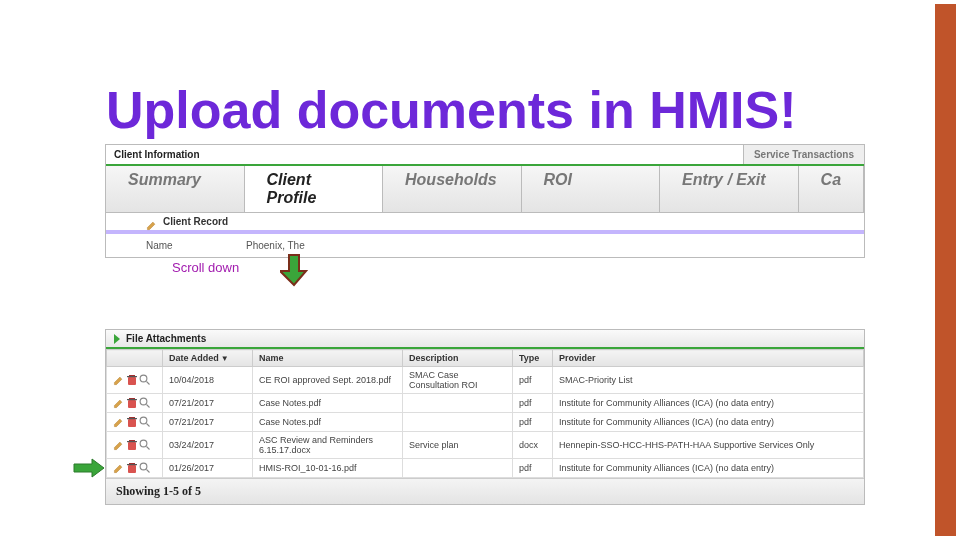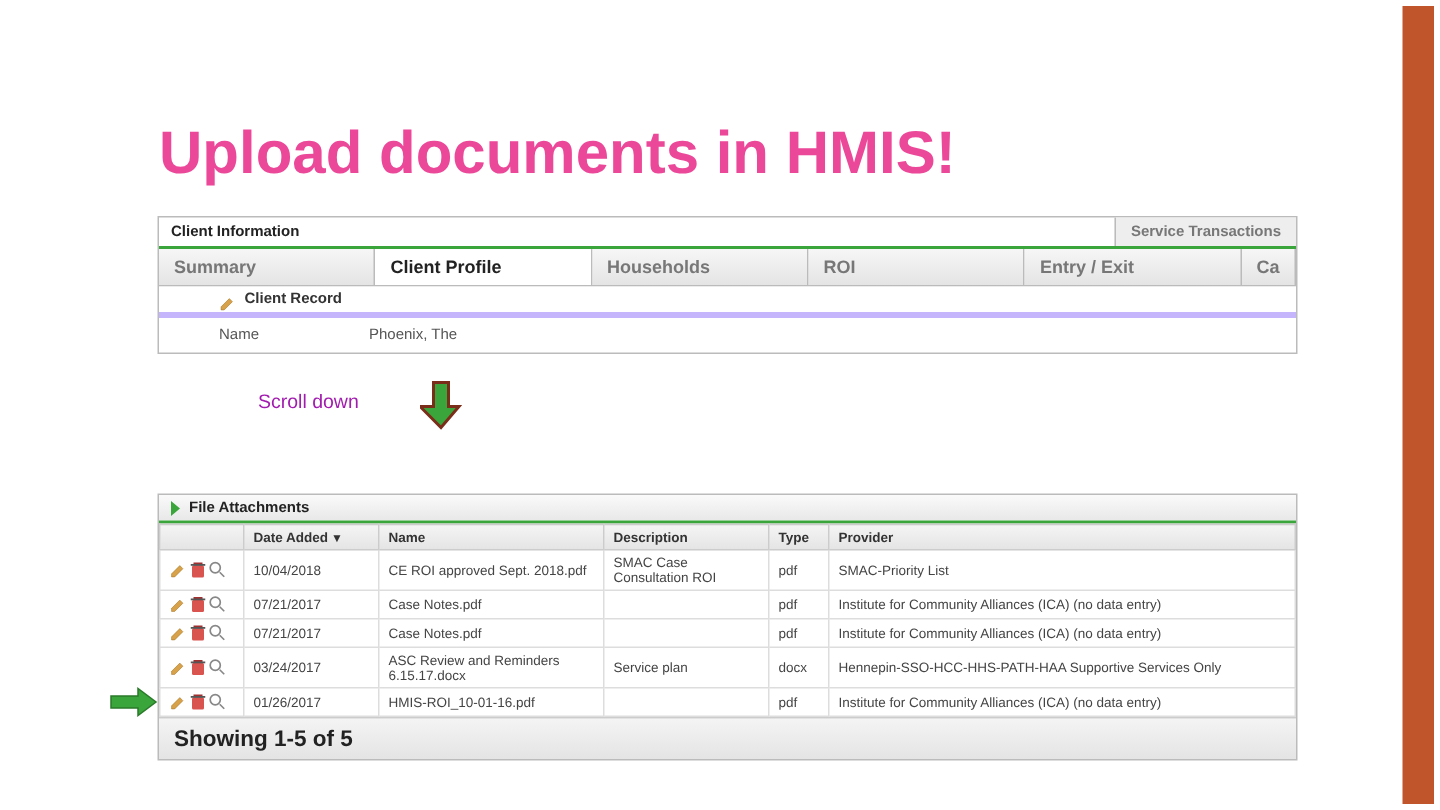--- a/index.html
+++ b/index.html
@@ -15,23 +15,23 @@
     right: 4px;
     top: 4px;
     width: 21px;
     height: 532px;
     background: #c0542a;
   }
   .slide-title {
     position: absolute;
     left: 106px;
     top: 80px;
-    font-size: 40px;
-    font-weight: bold;
-    color: #ec4899;
+    font-size: 52px;
+    font-weight: bold;
+    color: #6d28d9;
   }
   
   .shot {
     position: absolute;
     left: 105px;
     border: 1px solid #bbb;
   }
   .shot1 { top: 144px; width: 760px; }
   .client-info-bar {
     display: flex;
@@ -53,27 +53,28 @@
     color: #777;
     background: #eee;
     border-left: 1px solid #bbb;
   }
   .tabrow {
     display: flex;
     border-bottom: 1px solid #bbb;
     background: #e9e9e9;
   }
   .tab {
-    font-size: 12px;
-    font-weight: bold;
-    padding: 5px 10px;
+    font-size: 16px;
+    font-weight: bold;
+    padding: 5px 22px;
     border-right: 1px solid #bbb;
     color: #777;
     flex: 1;
     background: linear-gradient(#f6f6f6,#e4e4e4);
+    font-style: italic;
   }
   .tab.active { background: #fff; color: #222; }
   .tab.last { flex: 0 0 30px; }
   .record-row {
     display: flex;
     align-items: center;
     border-bottom: 4px solid #c4b5fd;
     background: #fff;
     padding: 3px 6px 3px 40px;
   }
@@ -160,24 +161,25 @@
   .add-btn {
     font-size: 9px;
     padding: 3px 10px;
     margin: 3px;
     background: linear-gradient(#fefefe,#ddd);
     border: 1px solid #999;
     color: #555;
     border-radius: 2px;
   }
   .showing {
-    font-size: 15px;
+    font-size: 12px;
     font-weight: bold;
     padding: 5px 10px;
     color: #222;
+    font-family: Liberation Serif, serif;
   }
   .right-arrow {
     position: absolute;
     left: 72px;
     top: 458px;
   }
   
   svg { display: inline-block; vertical-align: middle; }
 </style>
 </head>

